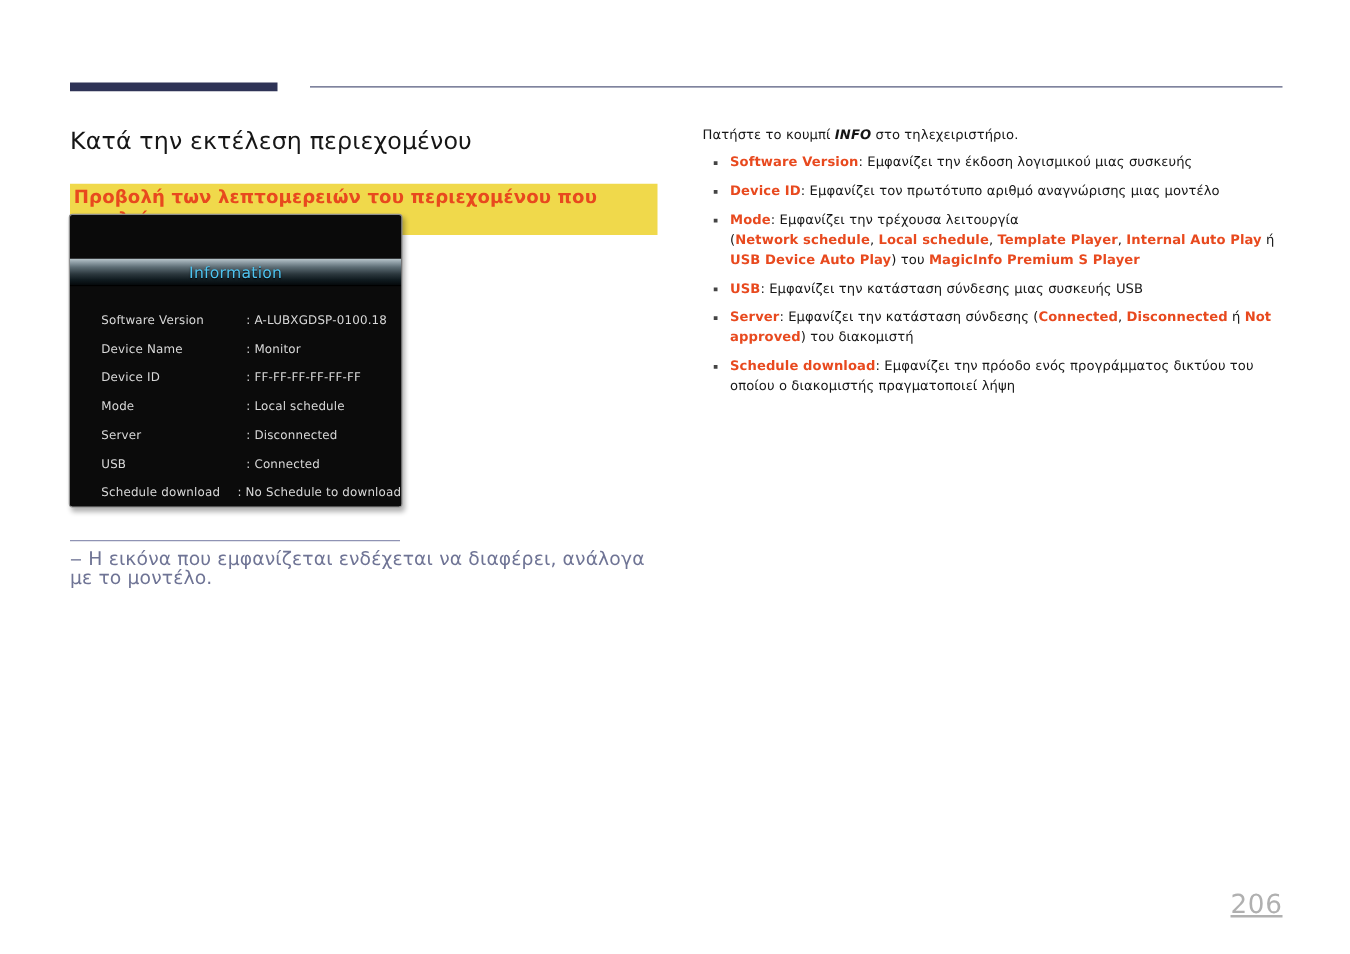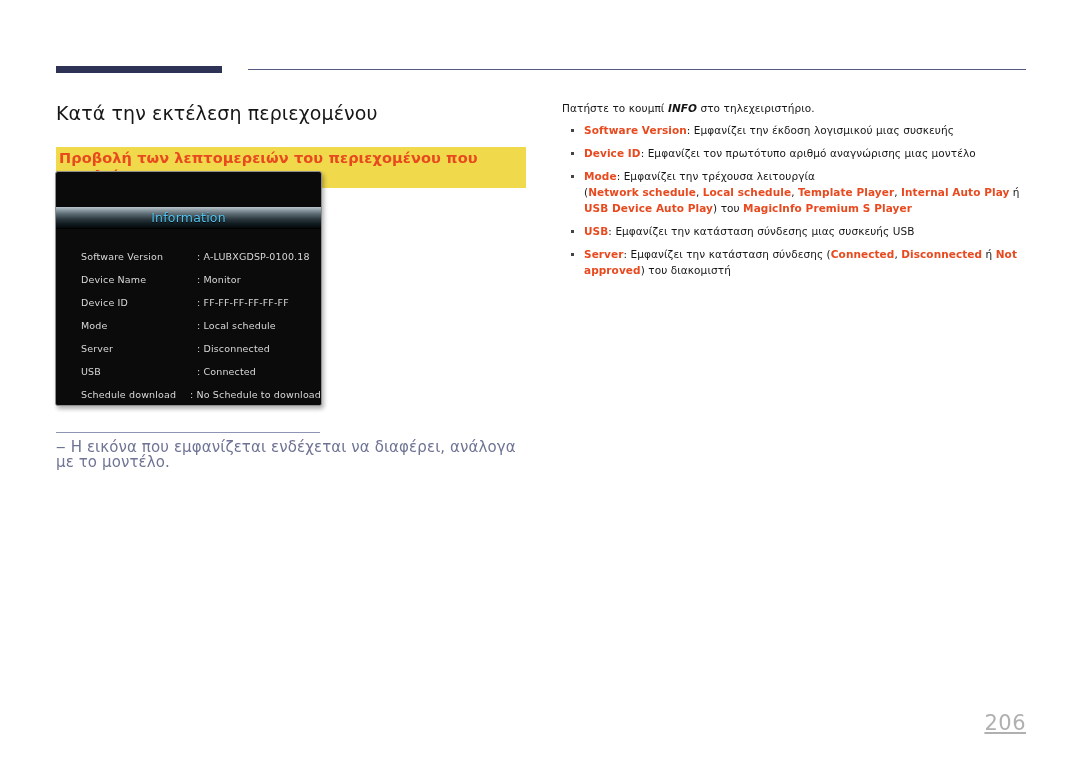--- a/index.html
+++ b/index.html
@@ -263,16 +263,17 @@
 <div class="col-right">
   <p class="intro">
     <span>Πατήστε το κουμπί </span><b>INFO</b><span> στο τηλεχειριστήριο.</span>
   </p>
   <ul class="bullets" id="bullet-list">
       <li><span class="dot"></span><span class="term">Software Version</span><span>: Εμφανίζει την έκδοση λογισμικού μιας συσκευής</span></li>
       <li><span class="dot"></span><span class="term">Device ID</span><span>: Εμφανίζει τον πρωτότυπο αριθμό αναγνώρισης μιας μοντέλο</span></li>
       <li><span class="dot"></span><span class="term">Mode</span><span>: Εμφανίζει την τρέχουσα λειτουργία</span><br><span>(</span><span class="term">Network schedule</span><span>, </span><span class="term">Local schedule</span><span>, </span><span class="term">Template Player</span><span>, </span><span class="term">Internal Auto Play</span><span> ή </span><span class="term">USB Device Auto Play</span><span>) του </span><span class="term">MagicInfo Premium S Player</span></li>
       <li><span class="dot"></span><span class="term">USB</span><span>: Εμφανίζει την κατάσταση σύνδεσης μιας συσκευής USB</span></li>
       <li><span class="dot"></span><span class="term">Server</span><span>: Εμφανίζει την κατάσταση σύνδεσης (</span><span class="term">Connected</span><span>, </span><span class="term">Disconnected</span><span> ή </span><span class="term">Not approved</span><span>) του διακομιστή</span></li>
+      <li><span class="dot"></span><span class="term">Schedule download</span><span>: Εμφανίζει την πρόοδο ενός προγράμματος δικτύου του οποίου ο διακομιστής πραγματοποιεί λήψη</span></li>
     </ul>
 </div>
 
 <div style="position:absolute; right:54px; bottom:28px; font-size:21px; color:#b0b0b0; letter-spacing:.5px;text-decoration:underline;">206</div>
 
 </body></html>

